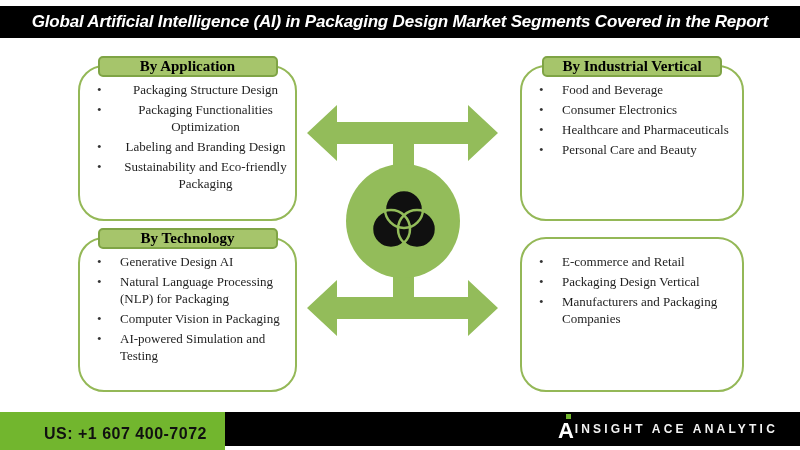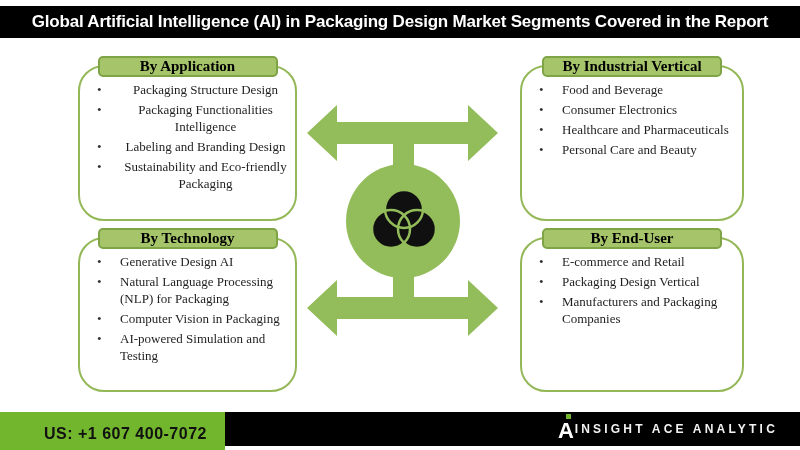--- a/index.html
+++ b/index.html
@@ -3,21 +3,21 @@
 <meta charset="utf-8">
 <style>
   html,body{margin:0;padding:0;background:#fff;}
   .page{position:relative;width:800px;height:450px;background:#fff;overflow:hidden;
         font-family:"Liberation Serif",serif;}
 
   
   .title-bar{position:absolute;left:0;top:6px;width:800px;height:32px;background:var(--bar_black);
              display:flex;align-items:center;justify-content:center;}
   .page-title{color:#fff;font-family:"Liberation Sans",sans-serif;font-weight:bold;
-              font-size:17px;white-space:nowrap;letter-spacing:-0.2px;}
+              font-size:17px;white-space:nowrap;letter-spacing:-0.2px;font-style:italic;}
 
   
   .seg-box{position:absolute;background:#fff;border:2.5px solid var(--accent_green);
            border-radius:26px;}
   #box-application{left:78px;top:65px;width:215px;height:152px;text-align:center;}
   #box-industrial{left:520px;top:65px;width:220px;height:152px;}
   #box-technology{left:78px;top:237px;width:215px;height:151px;}
   #box-enduser{left:520px;top:237px;width:220px;height:151px;}
 
   .seg-header{position:absolute;top:-11px;left:50%;transform:translateX(-50%);
@@ -57,21 +57,21 @@
 <div class="page">
 
   <div class="title-bar">
     <span class="page-title">Global Artificial Intelligence (AI) in Packaging Design Market Segments Covered in the Report</span>
   </div>
 
   <div class="seg-box" id="box-application">
     <div class="seg-header">By Application</div>
     <ul class="seg-list">
         <li>Packaging Structure Design</li>
-        <li>Packaging Functionalities Intelligence</li>
+        <li>Packaging Functionalities Optimization</li>
         <li>Labeling and Branding Design</li>
         <li>Sustainability and Eco-friendly Packaging</li>
       </ul>
   </div>
 
   <div class="seg-box" id="box-technology">
     <div class="seg-header">By Technology</div>
     <ul class="seg-list">
         <li>Generative Design AI</li>
         <li>Natural Language Processing (NLP) for Packaging</li>
@@ -84,21 +84,20 @@
     <div class="seg-header">By Industrial Vertical</div>
     <ul class="seg-list">
         <li>Food and Beverage</li>
         <li>Consumer Electronics</li>
         <li>Healthcare and Pharmaceuticals</li>
         <li>Personal Care and Beauty</li>
       </ul>
   </div>
 
   <div class="seg-box" id="box-enduser">
-    <div class="seg-header">By End-User</div>
     <ul class="seg-list">
         <li>E-commerce and Retail</li>
         <li>Packaging Design Vertical</li>
         <li>Manufacturers and Packaging Companies</li>
       </ul>
   </div>
 
   <svg class="center-graphic" width="205" height="247" viewBox="300 98 205 247" xmlns="http://www.w3.org/2000/svg">
 
     <polygon class="g-green" points="307,133 337,105 337,122 468,122 468,105 498,133 468,161 468,144 337,144 337,161"></polygon>

